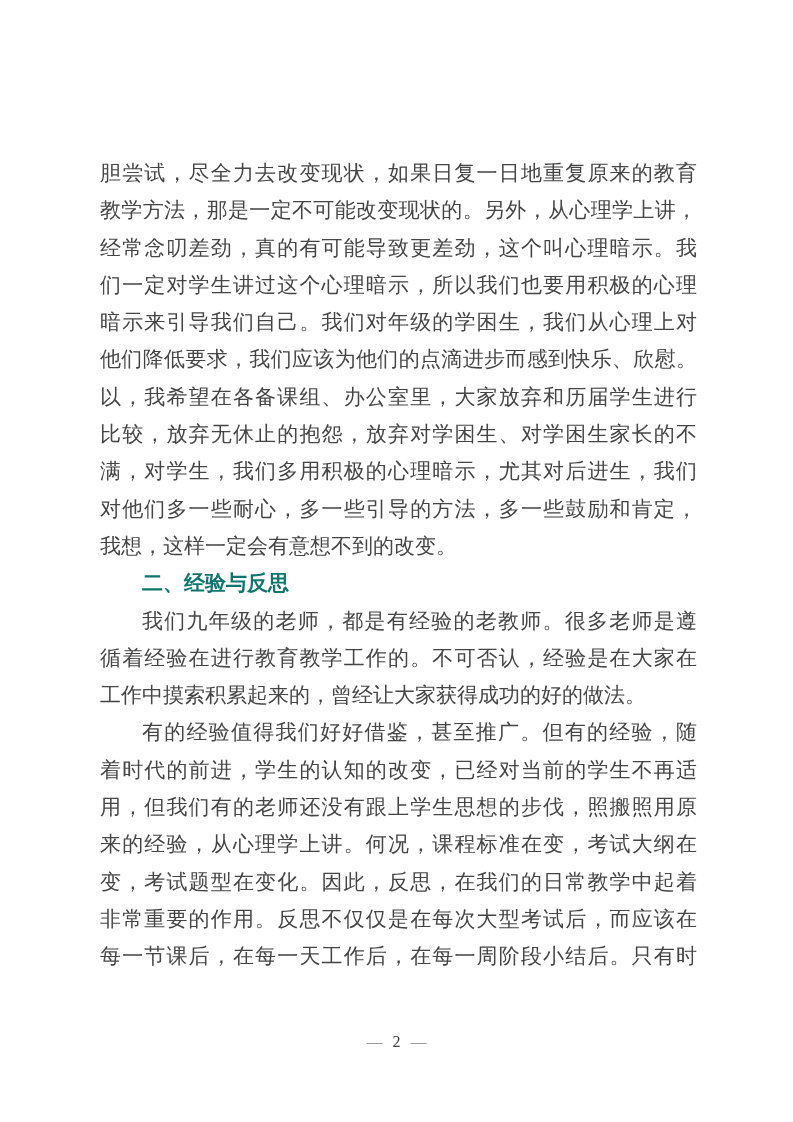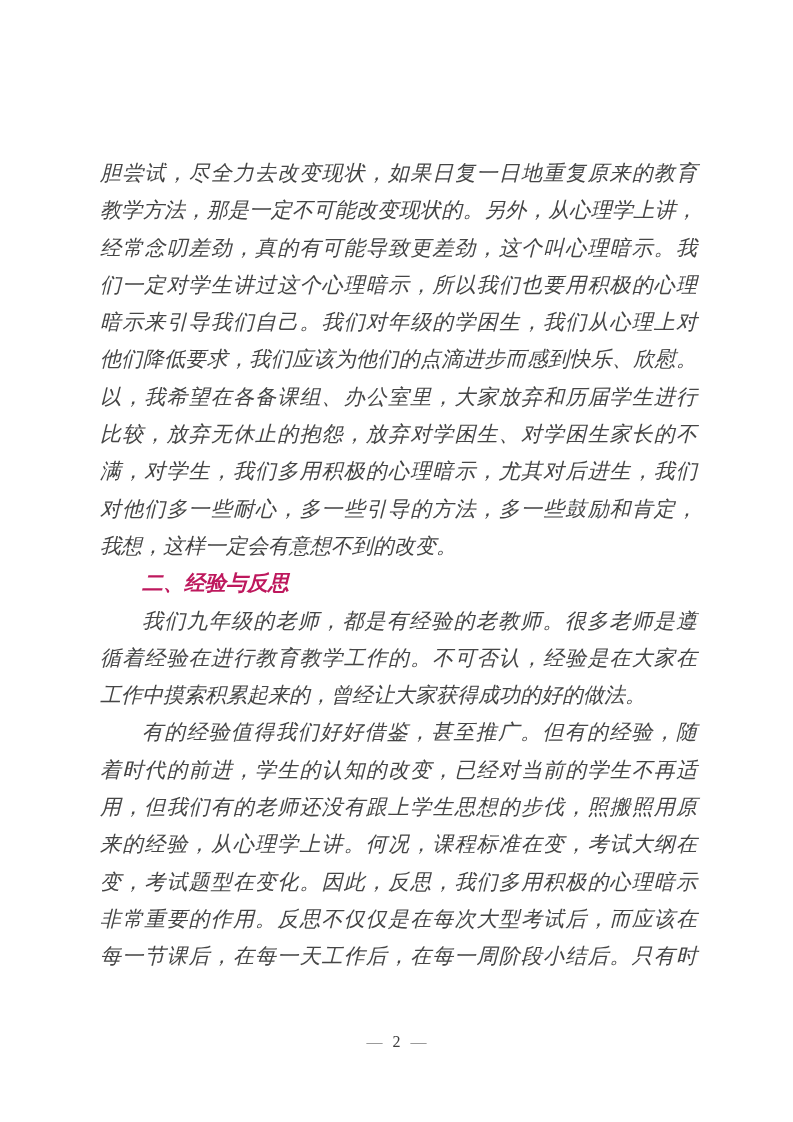--- a/index.html
+++ b/index.html
@@ -14,21 +14,20 @@
     background: #ffffff;
     overflow: hidden;
     font-family: "Liberation Serif", serif;
   }
   .doc-body {
     position: absolute;
     left: 100px;
     top: 155px;
     width: 597px;
     color: #454545;
-    font-style: italic;
   }
   .line {
     font-size: 21px;
     height: 37.3px;
     line-height: 37.3px;
     white-space: nowrap;
     color: #454545;
   }
   .line.body,
   .line.body-indent {
@@ -39,21 +38,21 @@
   }
   .line.body-indent {
     text-indent: 2em;
   }
   .line.body-end {
     text-align: left;
   }
   .line.heading {
     text-indent: 2em;
     font-weight: bold;
-    color: #be185d;
+    color: #0f766e;
     text-align: left;
   }
   .footer {
     position: absolute;
     left: 0;
     top: 1031px;
     width: 100%;
     text-align: center;
     font-size: 16px;
     line-height: 22px;
@@ -87,21 +86,21 @@
       <div class="line body">对他们多一些耐心，多一些引导的方法，多一些鼓励和肯定，</div>
       <div class="line body-end">我想，这样一定会有意想不到的改变。</div>
       <div class="line heading">二、经验与反思</div>
       <div class="line body-indent">我们九年级的老师，都是有经验的老教师。很多老师是遵</div>
       <div class="line body">循着经验在进行教育教学工作的。不可否认，经验是在大家在</div>
       <div class="line body-end">工作中摸索积累起来的，曾经让大家获得成功的好的做法。</div>
       <div class="line body-indent">有的经验值得我们好好借鉴，甚至推广。但有的经验，随</div>
       <div class="line body">着时代的前进，学生的认知的改变，已经对当前的学生不再适</div>
       <div class="line body">用，但我们有的老师还没有跟上学生思想的步伐，照搬照用原</div>
       <div class="line body">来的经验，从心理学上讲。何况，课程标准在变，考试大纲在</div>
-      <div class="line body">变，考试题型在变化。因此，反思，我们多用积极的心理暗示</div>
+      <div class="line body">变，考试题型在变化。因此，反思，在我们的日常教学中起着</div>
       <div class="line body">非常重要的作用。反思不仅仅是在每次大型考试后，而应该在</div>
       <div class="line body">每一节课后，在每一天工作后，在每一周阶段小结后。只有时</div>
     </div>
 
   <div class="footer">
     <span class="dash">—</span><span class="num">2</span><span class="dash">—</span>
   </div>
 
 </div>
 

